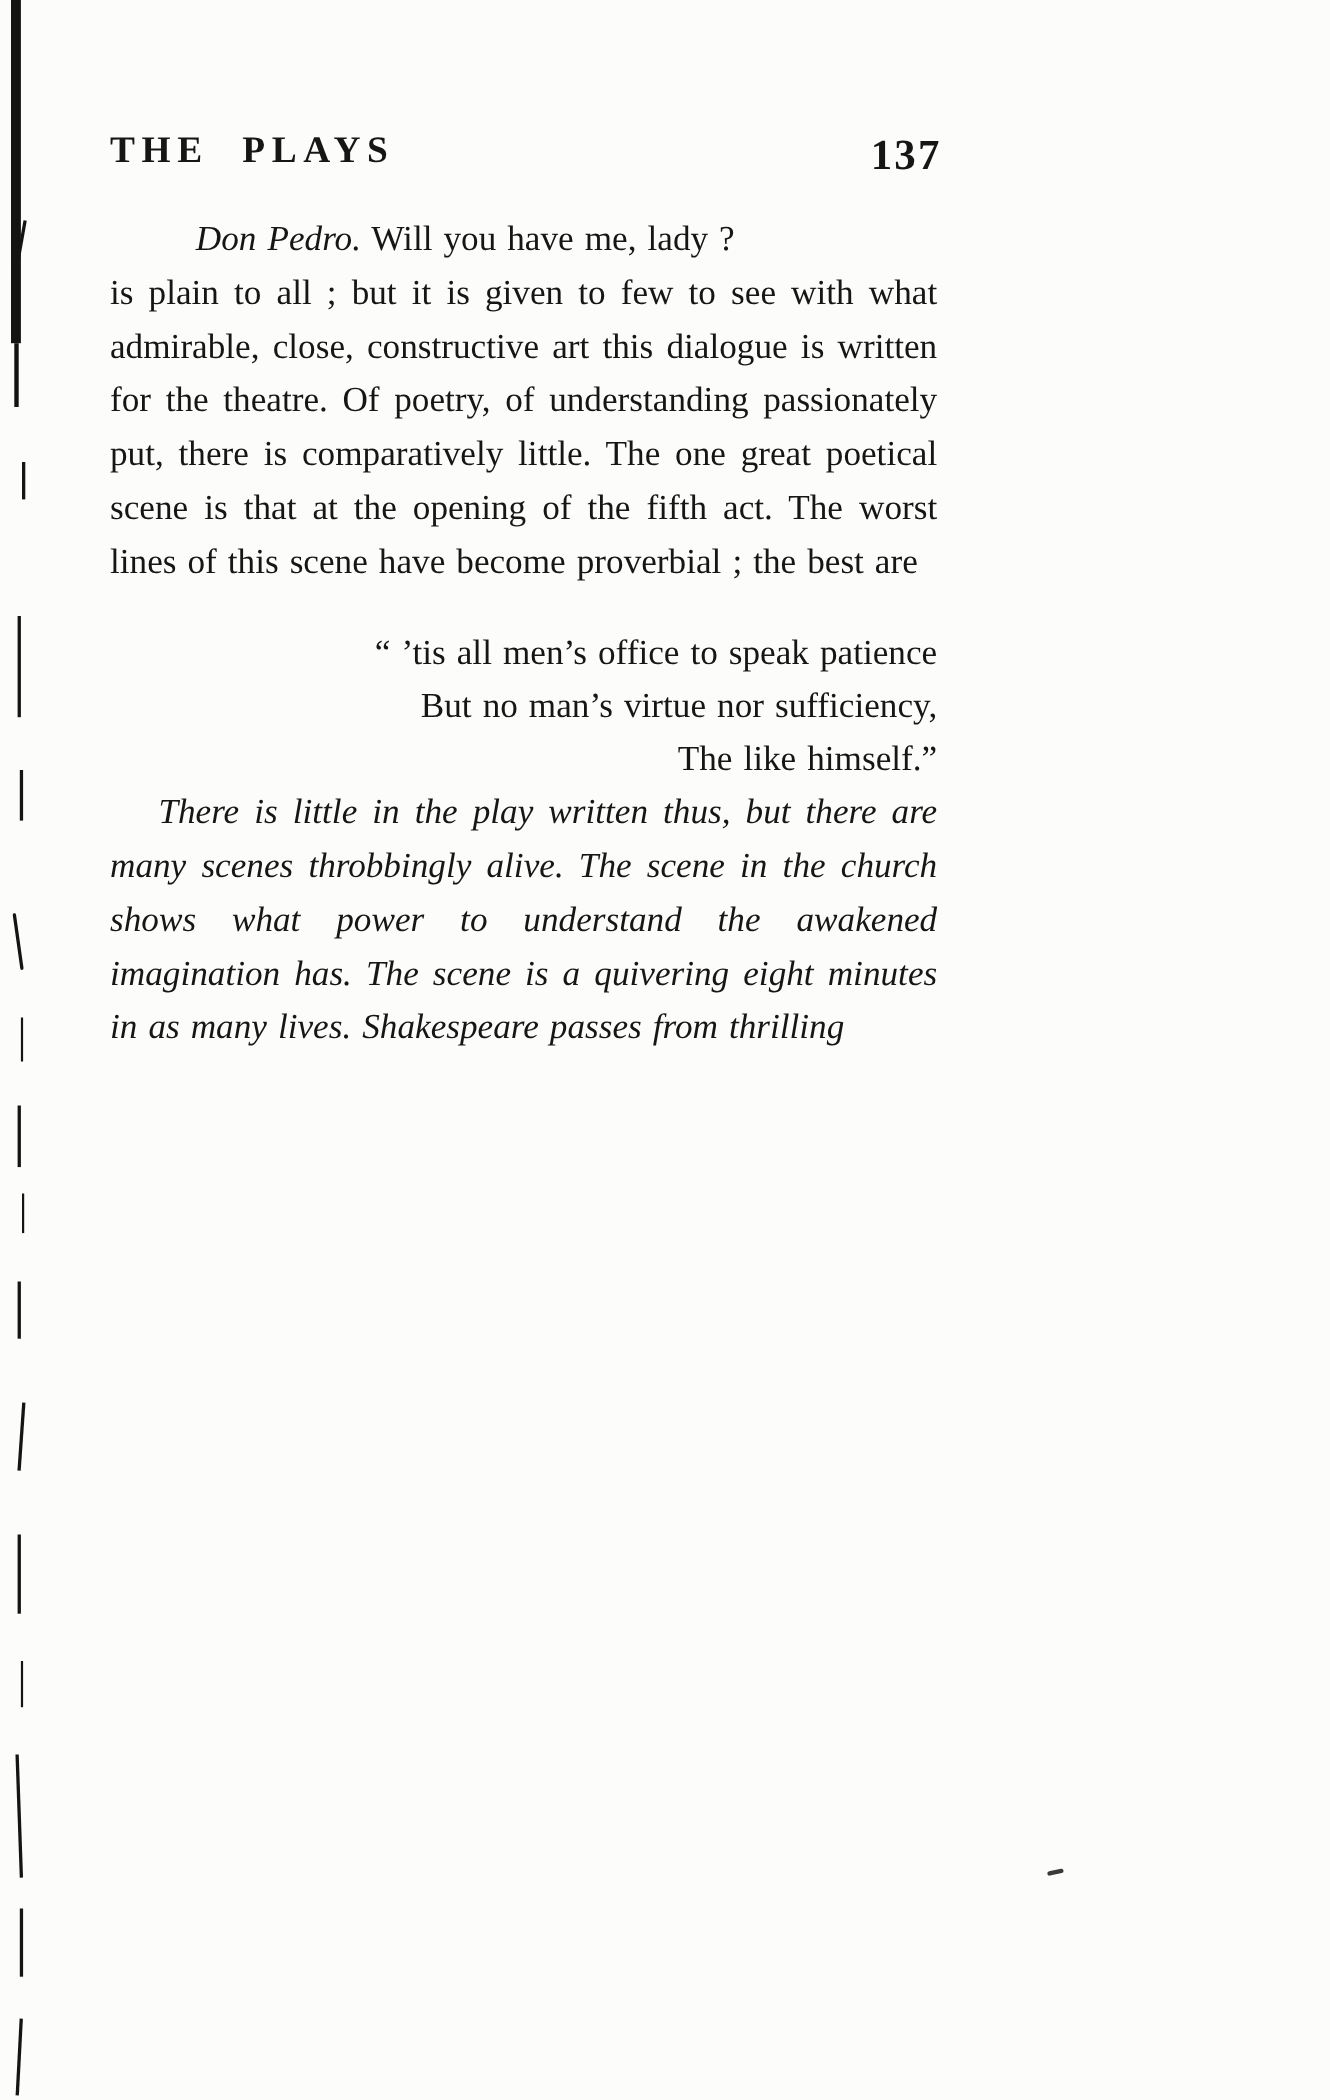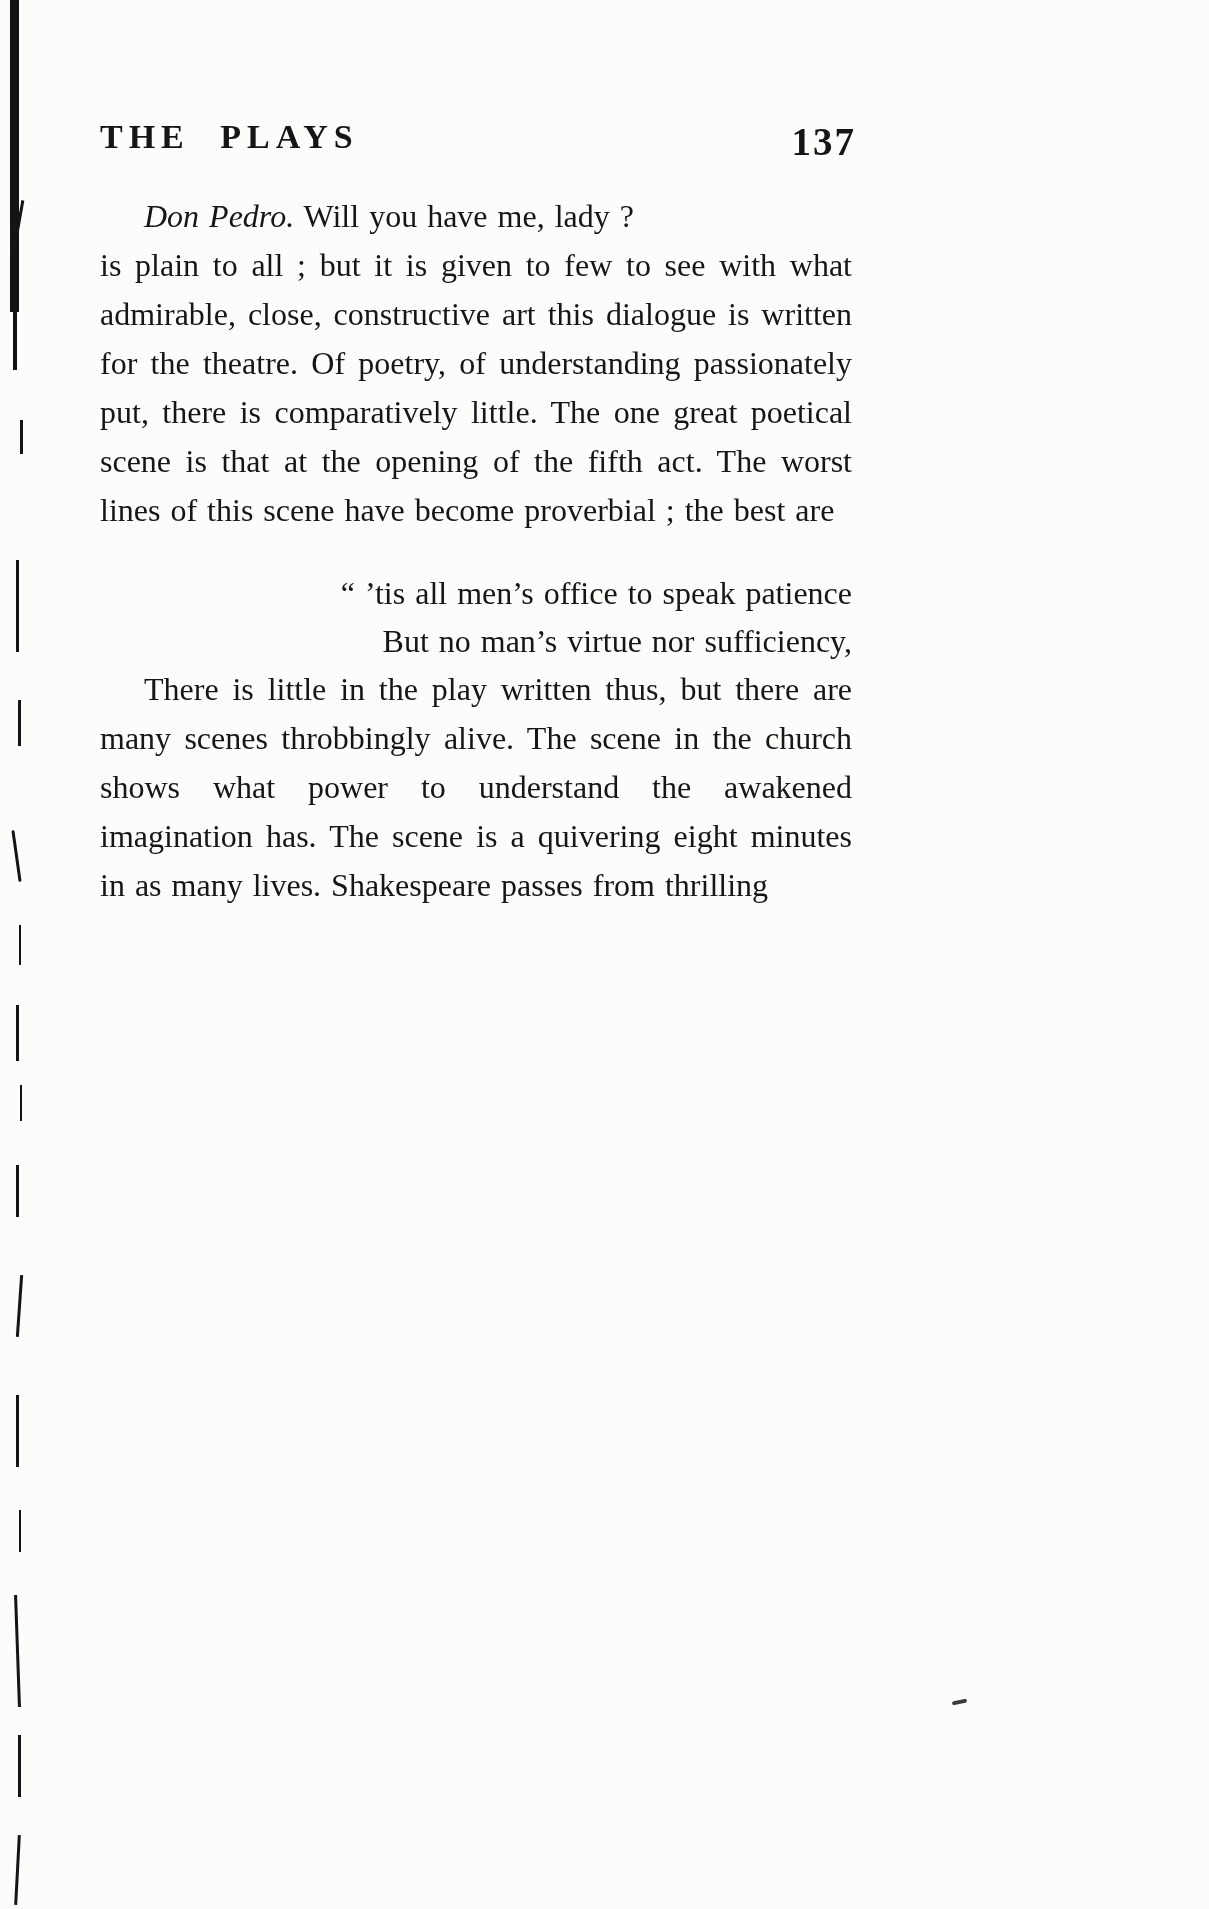--- a/index.html
+++ b/index.html
@@ -48,37 +48,39 @@
     word-spacing: 2px;
   }
   .body-text p {
     margin: 0;
   }
   .indent {
     text-indent: 44px;
   }
   .speaker {
     font-style: italic;
+    margin-left: 34px;
   }
   .commentary-1 {
     margin-top: 28px;
   }
   .verse {
     margin: 34px 0 0 30px;
     text-align: right;
     line-height: 48px;
   }
   .verse .vline {
     margin: 0;
   }
   .verse .vline.first {
     text-indent: 100px;
   }
   .commentary-2 {
     margin-top: 33px;
+    font-style: italic;
   }
   
   .artifact {
     position: absolute;
     background: #141414;
   }
   .bar-main   { left: 10px; top: 0;     width: 9px; height: 312px; }
   .bar-tail   { left: 13px; top: 312px; width: 4px; height: 58px;  }
   .m1  { left: 17px; top: 200px;  width: 3px; height: 50px; transform: rotate(10deg); }
   .m2  { left: 20px; top: 420px;  width: 3px; height: 34px; }
@@ -132,18 +134,19 @@
   <div class="body-text">
 
     <p class="indent"><span class="speaker">Don Pedro.</span><span> Will you have me, lady ?</span></p>
 
 
     <p class="commentary-1">is plain to all ; but it is given to few to see with what admirable, close, constructive art this dialogue is written for the theatre. Of poetry, of understanding passionately put, there is comparatively little.  The one great poetical scene is that at the opening of the fifth act.  The worst lines of this scene have become proverbial ; the best are</p>
 
     <div class="verse">
       <p class="vline first">“ ’tis all men’s office to speak patience</p>
       <p class="vline">But no man’s virtue nor sufficiency,</p>
+      <p class="vline">The like himself.”</p>
     </div>
 
     <p class="commentary-2 indent">There is little in the play written thus, but there are many scenes throbbingly alive. The scene in the church shows what power to understand the awakened imagination has. The scene is a quivering eight minutes in as many lives.  Shakespeare passes from thrilling</p>
 
   </div>
 </div>
 
 </body></html>

